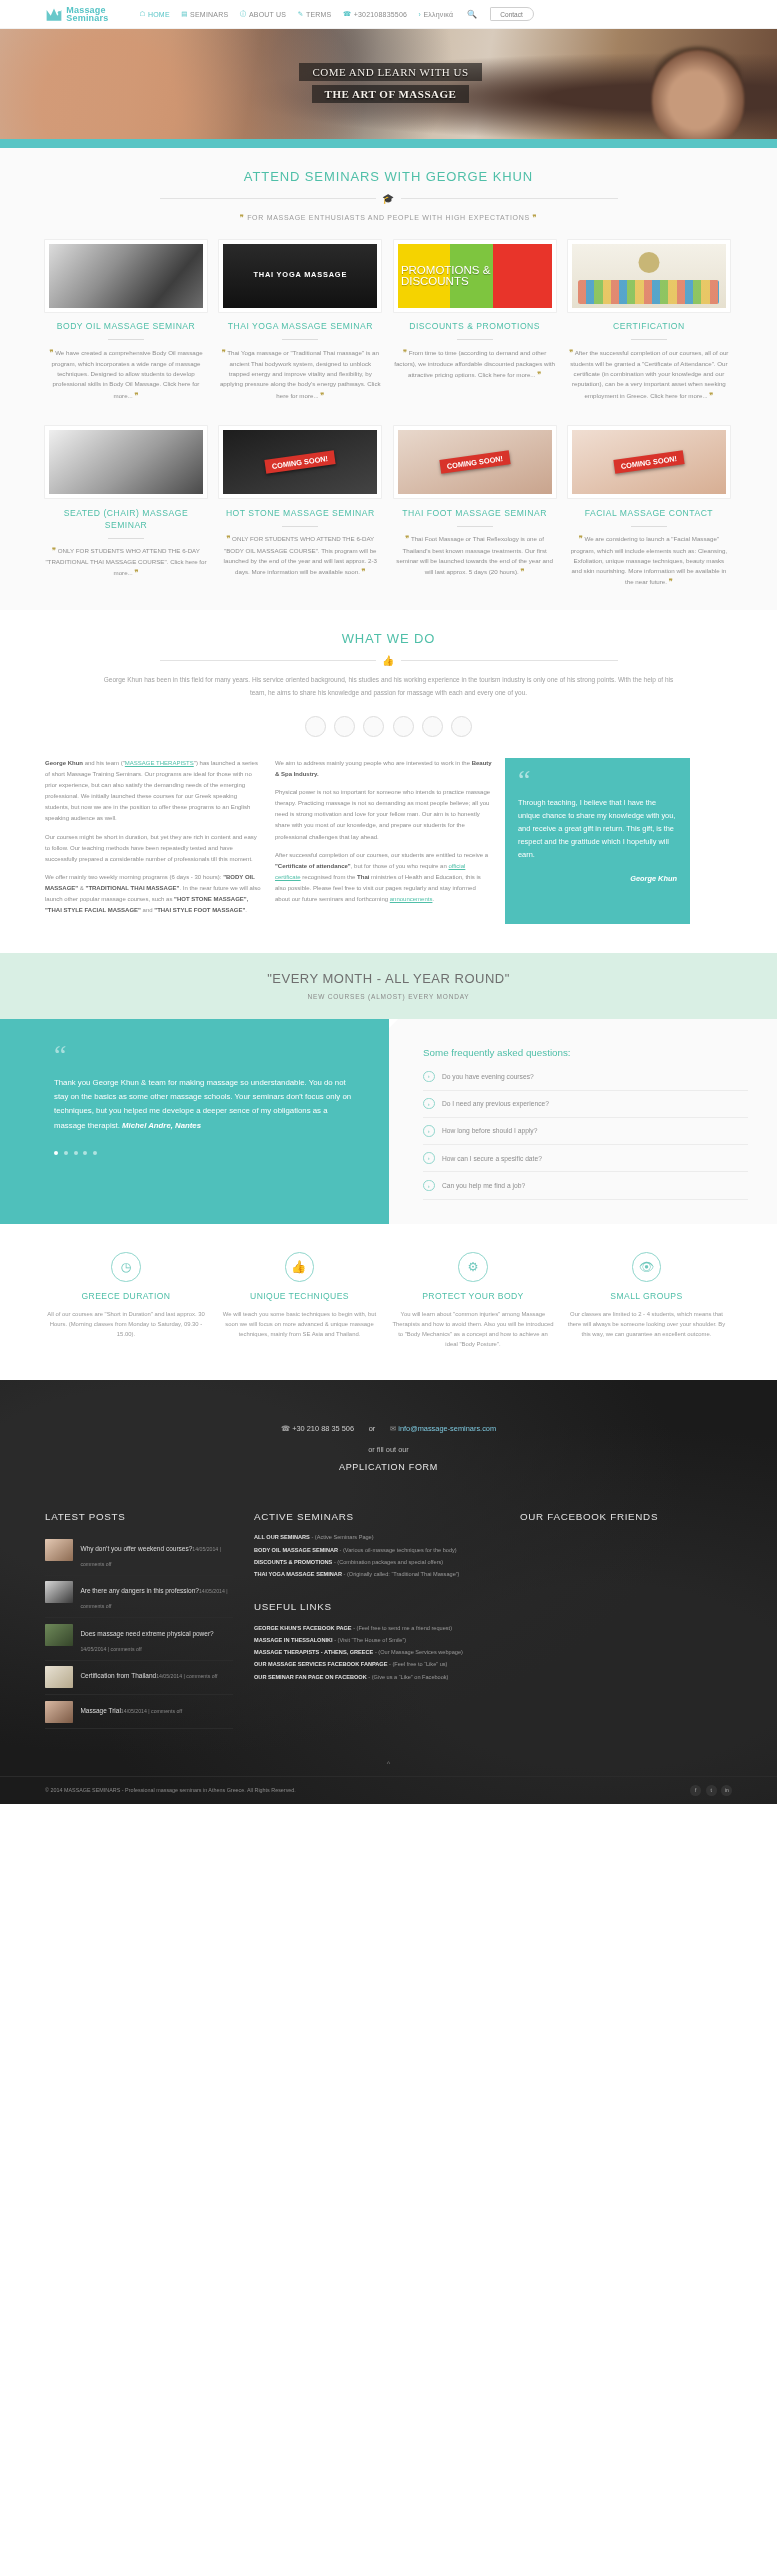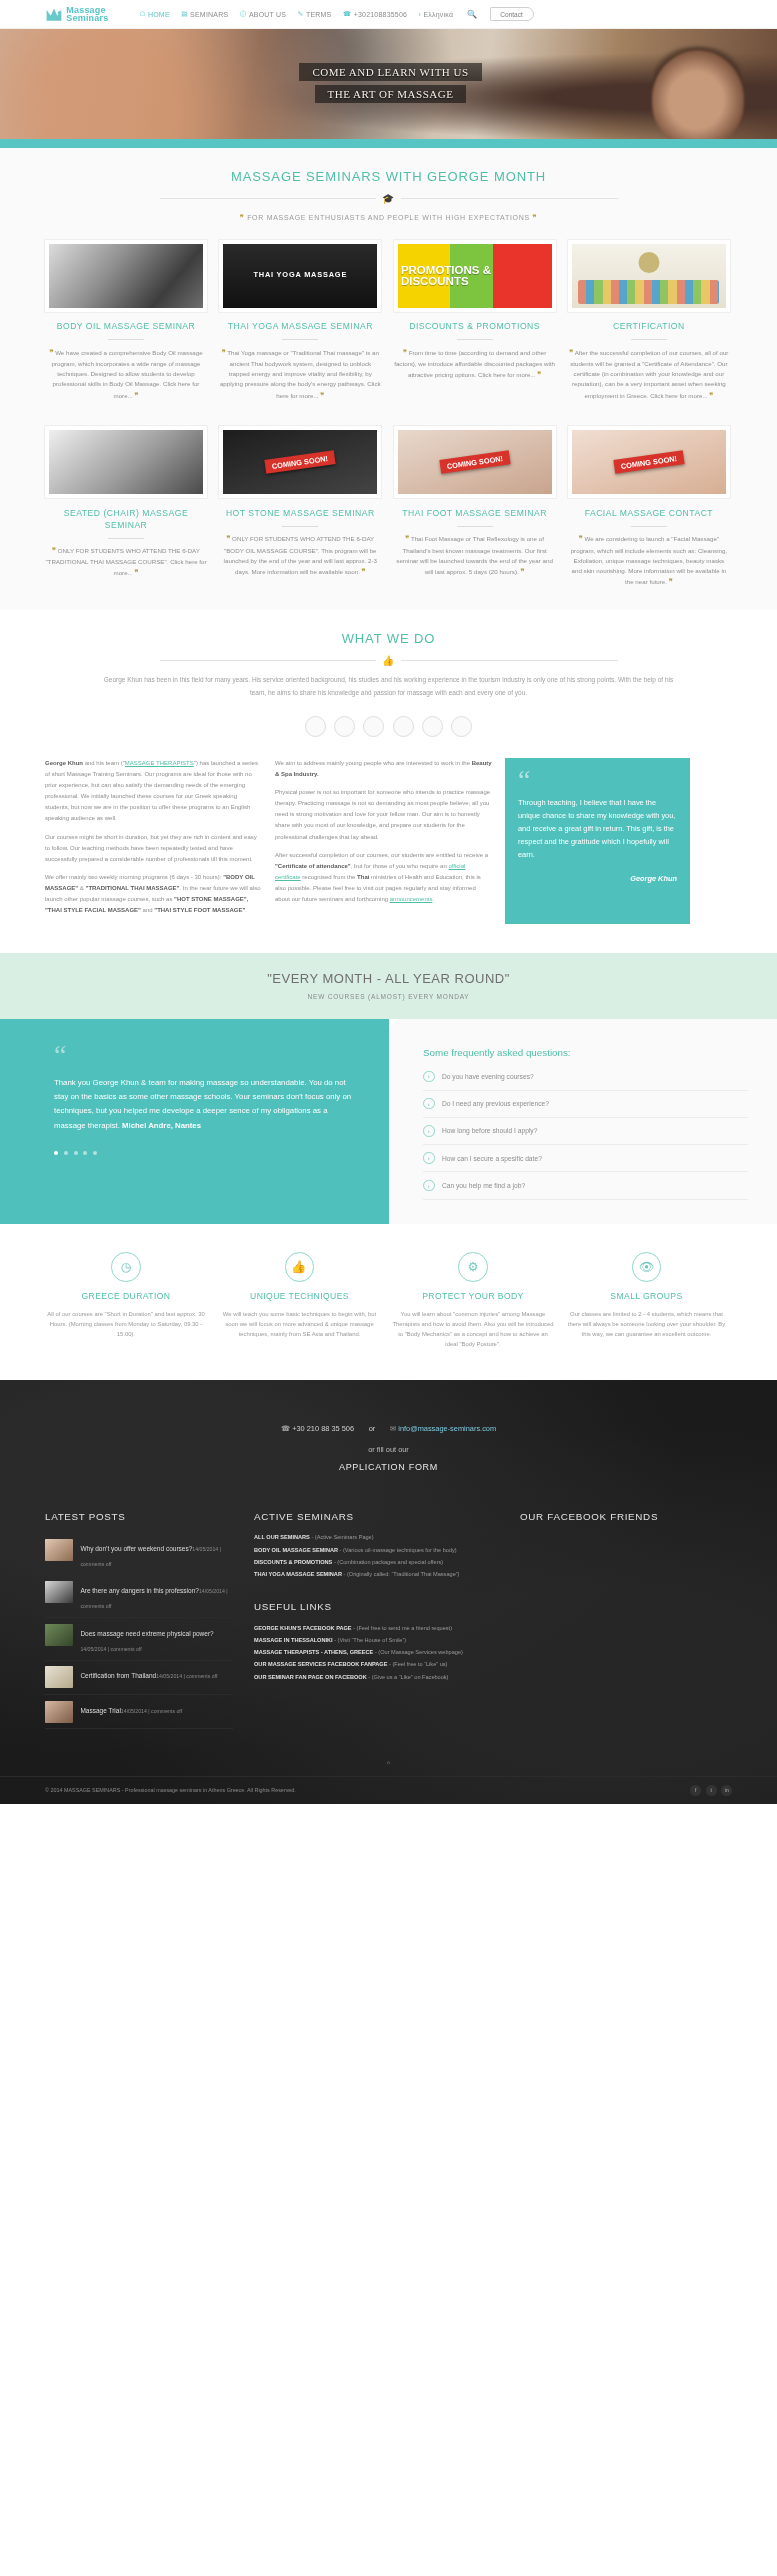--- a/index.html
+++ b/index.html
@@ -61,21 +61,21 @@
   .hero-hair {
     position: absolute; right: 36px; top: 16.4px; width: 87px; height: 47px;
     background: radial-gradient(ellipse at 50% 80%, #2a1b13 0 55%, rgba(0,0,0,0) 78%);
     border-radius: 50% 50% 0 0; filter: blur(1.6px);
   }
   .hero-band {
     position: absolute; left: 4px; right: 0;
     display: flex; justify-content: center;
   }
   .hero-band.l1 { top: 34px; }
-  .hero-band.l2 { top: 56px; }
+  .hero-band.l2 { top: 56px; font-weight: bold; }
   .hero-band span {
     background: rgba(20,20,20,.62);
     color: #f5f0ea;
     font-family: "Liberation Serif", serif;
     font-size: 11px;
     letter-spacing: 0.5px;
     padding: 2.5px 13px 3.3px;
     text-shadow: 0 0.8px 1.6px #000;
   }
   .teal-strip { height: 8.2px; background: #58c5c5; }
@@ -115,21 +115,21 @@
   .card p {
     font-size: 6.2px; line-height: 1.65; color: #8e8e8e;
     text-align: center;
   }
 
   
   .t-bodyoil { background: linear-gradient(130deg,#dcdcdc,#8f8f8f 40%,#3d3d3d 75%,#6e6e6e); }
   .t-thai { background: linear-gradient(180deg,#2a2a2a,#111); display:flex;align-items:center;justify-content:center;}
   .t-thai span { color:#fff;font-size:7.4px;font-weight:bold;letter-spacing:0.8px;text-align:center;line-height:1.2;}
   .t-promo { background: linear-gradient(90deg,#f5d300 0 34%,#7ec53f 34% 62%,#e8342a 62% 100%); display:flex;align-items:center;}
-  .t-promo span { color:#fff;font-weight:bold;font-size:11.5px;line-height:.95;padding-left:3.3px;text-shadow:0 0.8px 0.8px rgba(0,0,0,.3);}
+  .t-promo span { color:#fff;font-weight:normal;font-size:11.5px;line-height:.95;padding-left:3.3px;text-shadow:0 0.8px 0.8px rgba(0,0,0,.3);}
   .t-cert { background: linear-gradient(180deg,#f4f1e8,#e6e0cf); position:relative; }
   .t-cert .seal { position:absolute; left:50%; top:8.2px; transform:translateX(-50%); width:21px;height:21px;border-radius:50%;background:#c8b676;}
   .t-cert .people { position:absolute; bottom:3.3px; left:6.5px; right:6.5px; height:24.5px;
     background: repeating-linear-gradient(90deg,#e07a5f 0 8.2px,#3d9ac9 8.2px 16.4px,#7fbf4d 16.4px 24.5px,#e8c252 24.5px 33px); border-radius:2.5px; opacity:.85;}
   .t-seated { background: linear-gradient(140deg,#efefef,#9c9c9c 55%,#4a4a4a); }
   .t-hot { background: linear-gradient(160deg,#1d1d1d,#444); display:flex;align-items:center;justify-content:center;}
   .t-hot .badge { background:#d8332a;color:#fff;font-size:7.4px;font-weight:bold;padding:2.5px 6.5px;transform:rotate(-8deg);box-shadow:0 1.6px 3.3px rgba(0,0,0,.5);}
   .t-foot { background: linear-gradient(160deg,#e8d8cc,#c9a48d); display:flex;align-items:center;justify-content:center;}
   .t-foot .badge { background:#d8332a;color:#fff;font-size:7.4px;font-weight:bold;padding:2.5px 6.5px;transform:rotate(-8deg);box-shadow:0 1.6px 3.3px rgba(0,0,0,.4);}
   .t-facial { background: linear-gradient(160deg,#f0ded2,#d7ae93); display:flex;align-items:center;justify-content:center;}
@@ -174,21 +174,21 @@
   .everymonth .s { color:#8a8a8a; font-size:6.5px; letter-spacing:0.8px; margin-top:6.5px;}
 
   
   .tf { display:flex; }
   .testi {
     width: 389px; background:#4fc0bb; color:#fff; padding: 28px 36px 24.5px 54px;
     position: relative;
   }
   .testi .bigq { font-size: 28px; line-height:.6; opacity:.5; font-family:"Liberation Serif",serif;}
   .testi p { font-size: 7.8px; line-height:1.85; margin-top:11.5px; }
-  .testi .who { font-weight:bold; }
+  .testi .who { font-style: italic; font-weight:bold; }
   .testi .dots { margin-top: 18px; display:flex; gap:5.7px; }
   .testi .dots i { width:4.1px;height:4.1px;border-radius:50%;background:rgba(255,255,255,.55); display:block;}
   .testi .dots i.on { background:#fff; }
   .faq { flex:1; background:#fafafa; padding: 28px 29.4px 24.5px 34px; position:relative;}
   .faq:before{
     content:""; position:absolute; left:0; top:0; border-top:9.8px solid #fff;
     border-right:9.8px solid transparent;
   }
   .faq h3 { color:#4fbfa8; font-weight:normal; font-size:9.8px; margin-bottom:5px;}
   .faq .q {
@@ -310,21 +310,21 @@
       <span>COME AND LEARN WITH US</span>
     </div>
   <div class="hero-band l2">
       <span>THE ART OF MASSAGE</span>
     </div>
 </div>
 <div class="teal-strip"></div>
 
 <div class="page-bg">
   <div class="wrap">
-    <h2 class="sec-title">MASSAGE SEMINARS WITH GEORGE MONTH</h2>
+    <h2 class="sec-title">ATTEND SEMINARS WITH GEORGE KHUN</h2>
     <div class="divider">
       <span class="ln"></span>
       <span class="gl">🎓</span>
       <span class="ln"></span>
     </div>
     <div class="sub-quote">
       <span class="qm">❞</span>
       <span>FOR MASSAGE ENTHUSIASTS AND PEOPLE WITH HIGH EXPECTATIONS</span>
       <span class="qm">❞</span>
     </div>

